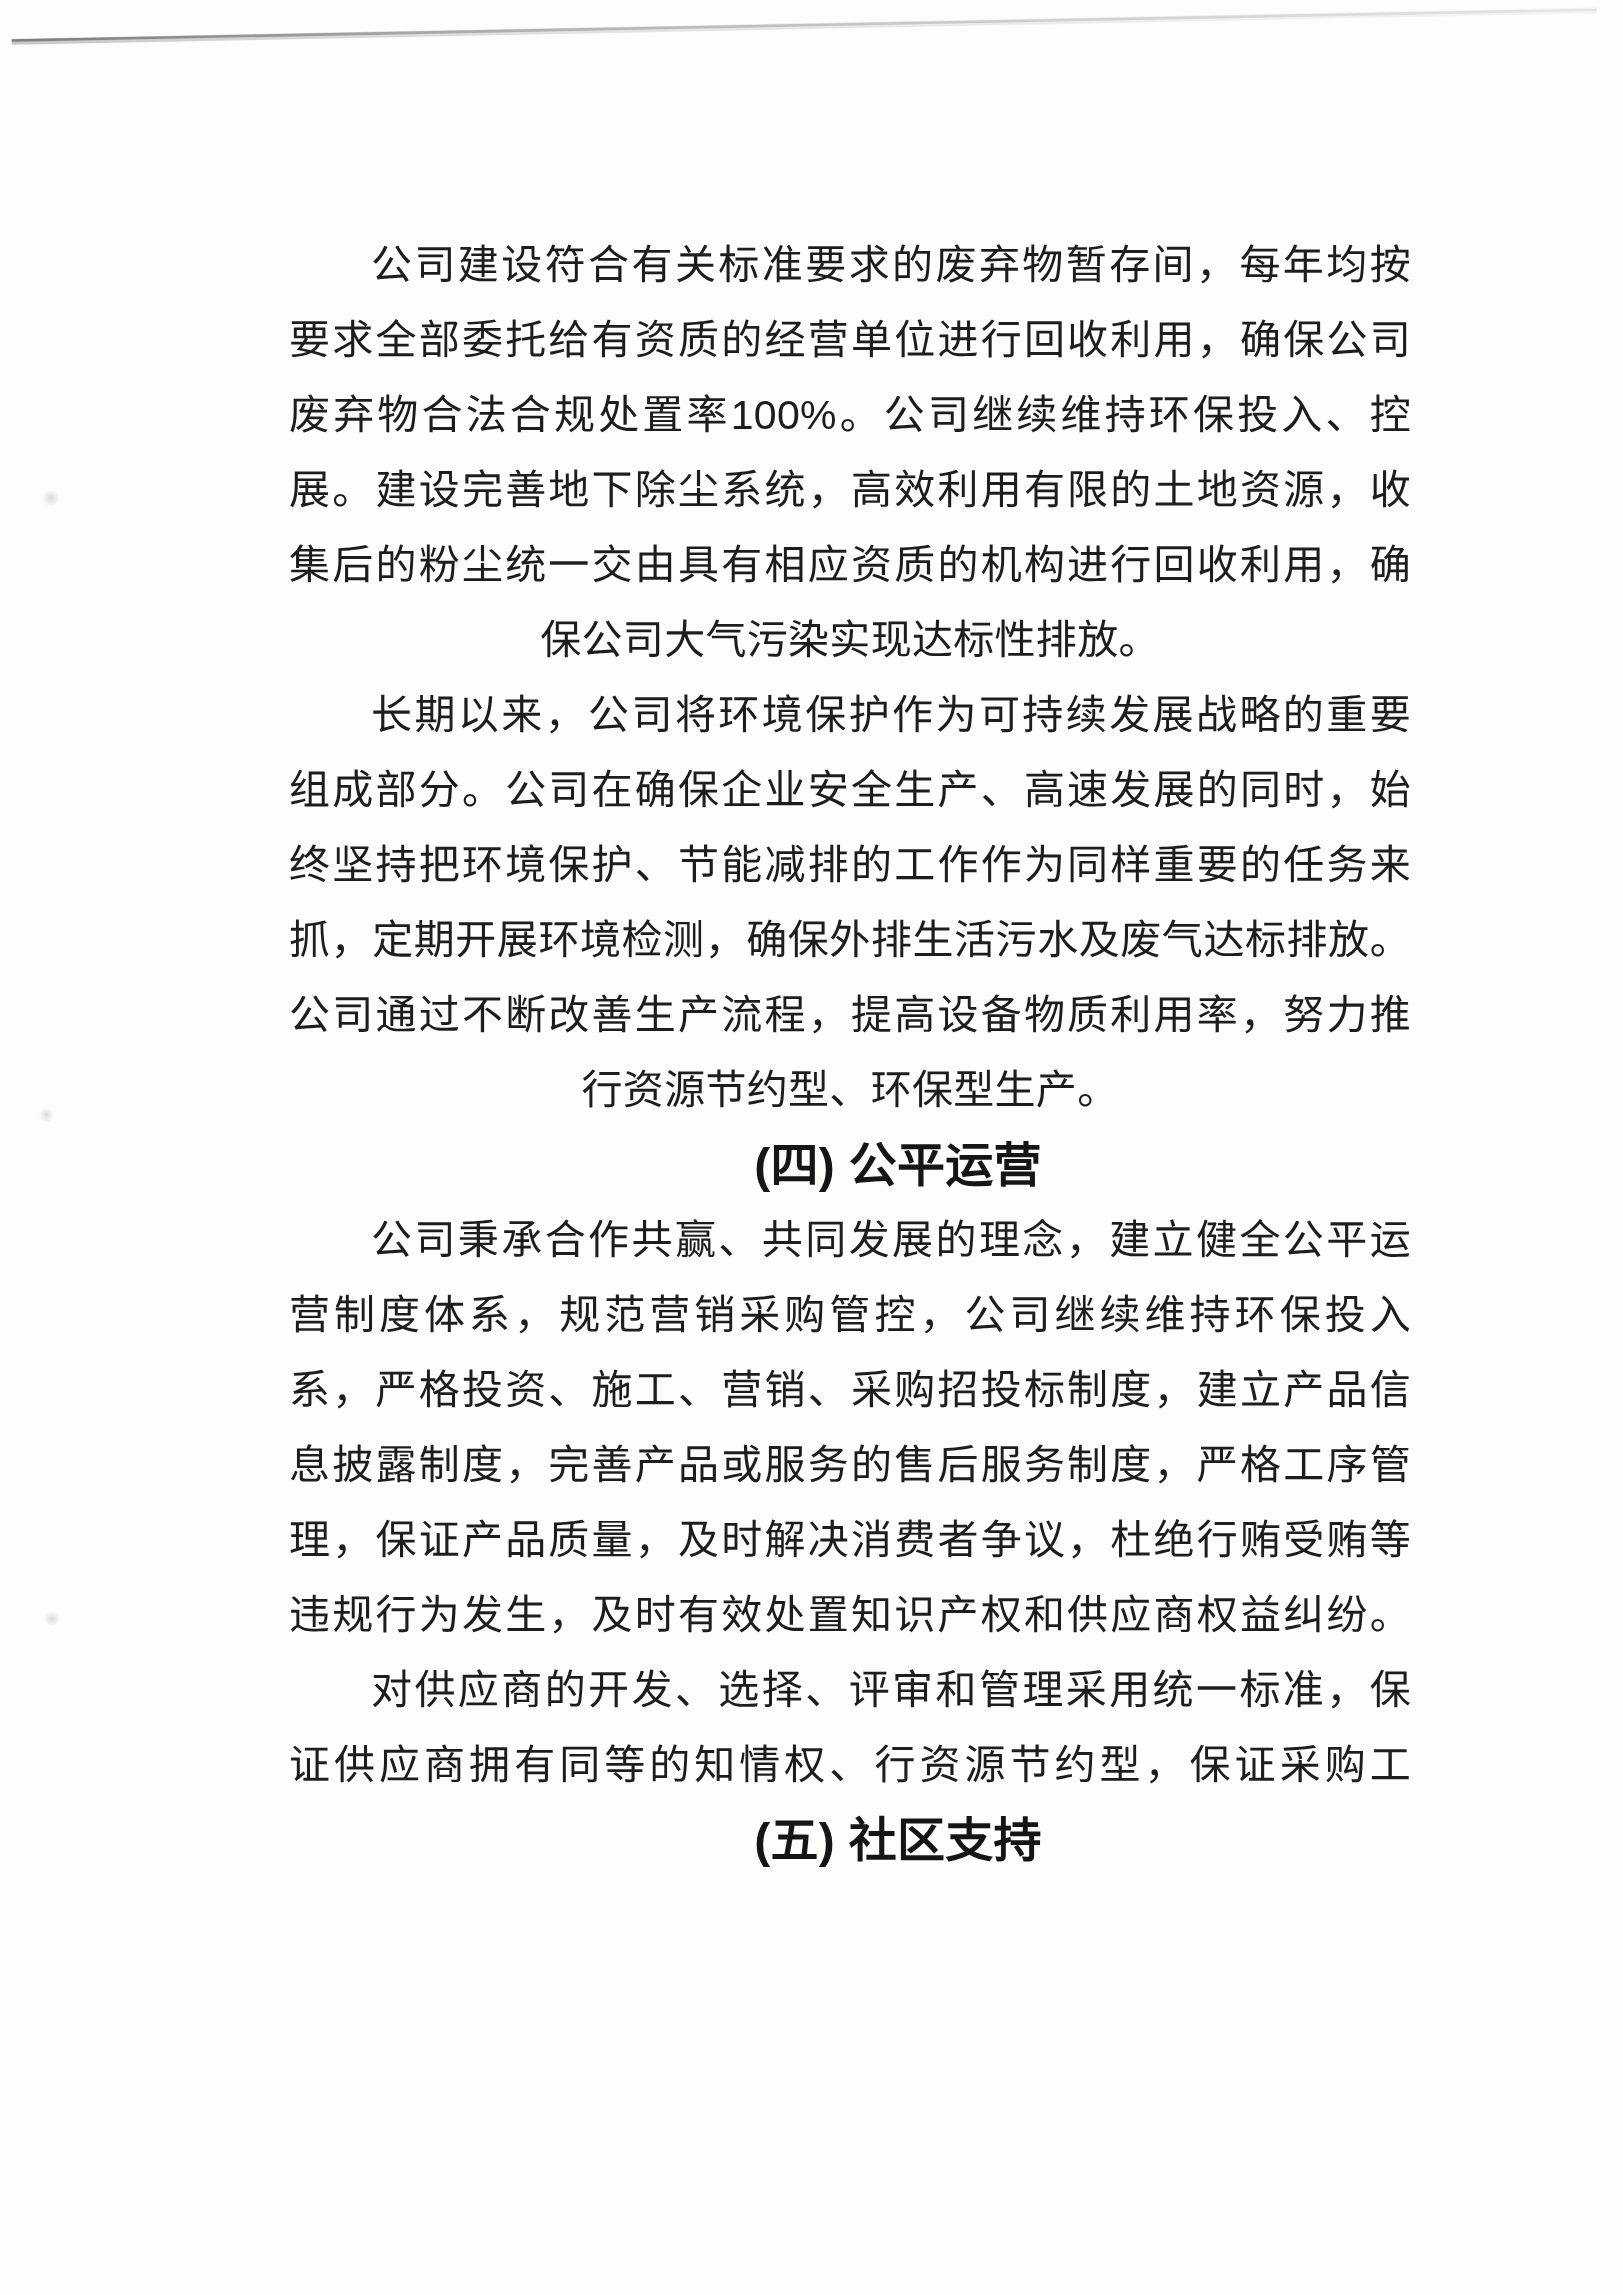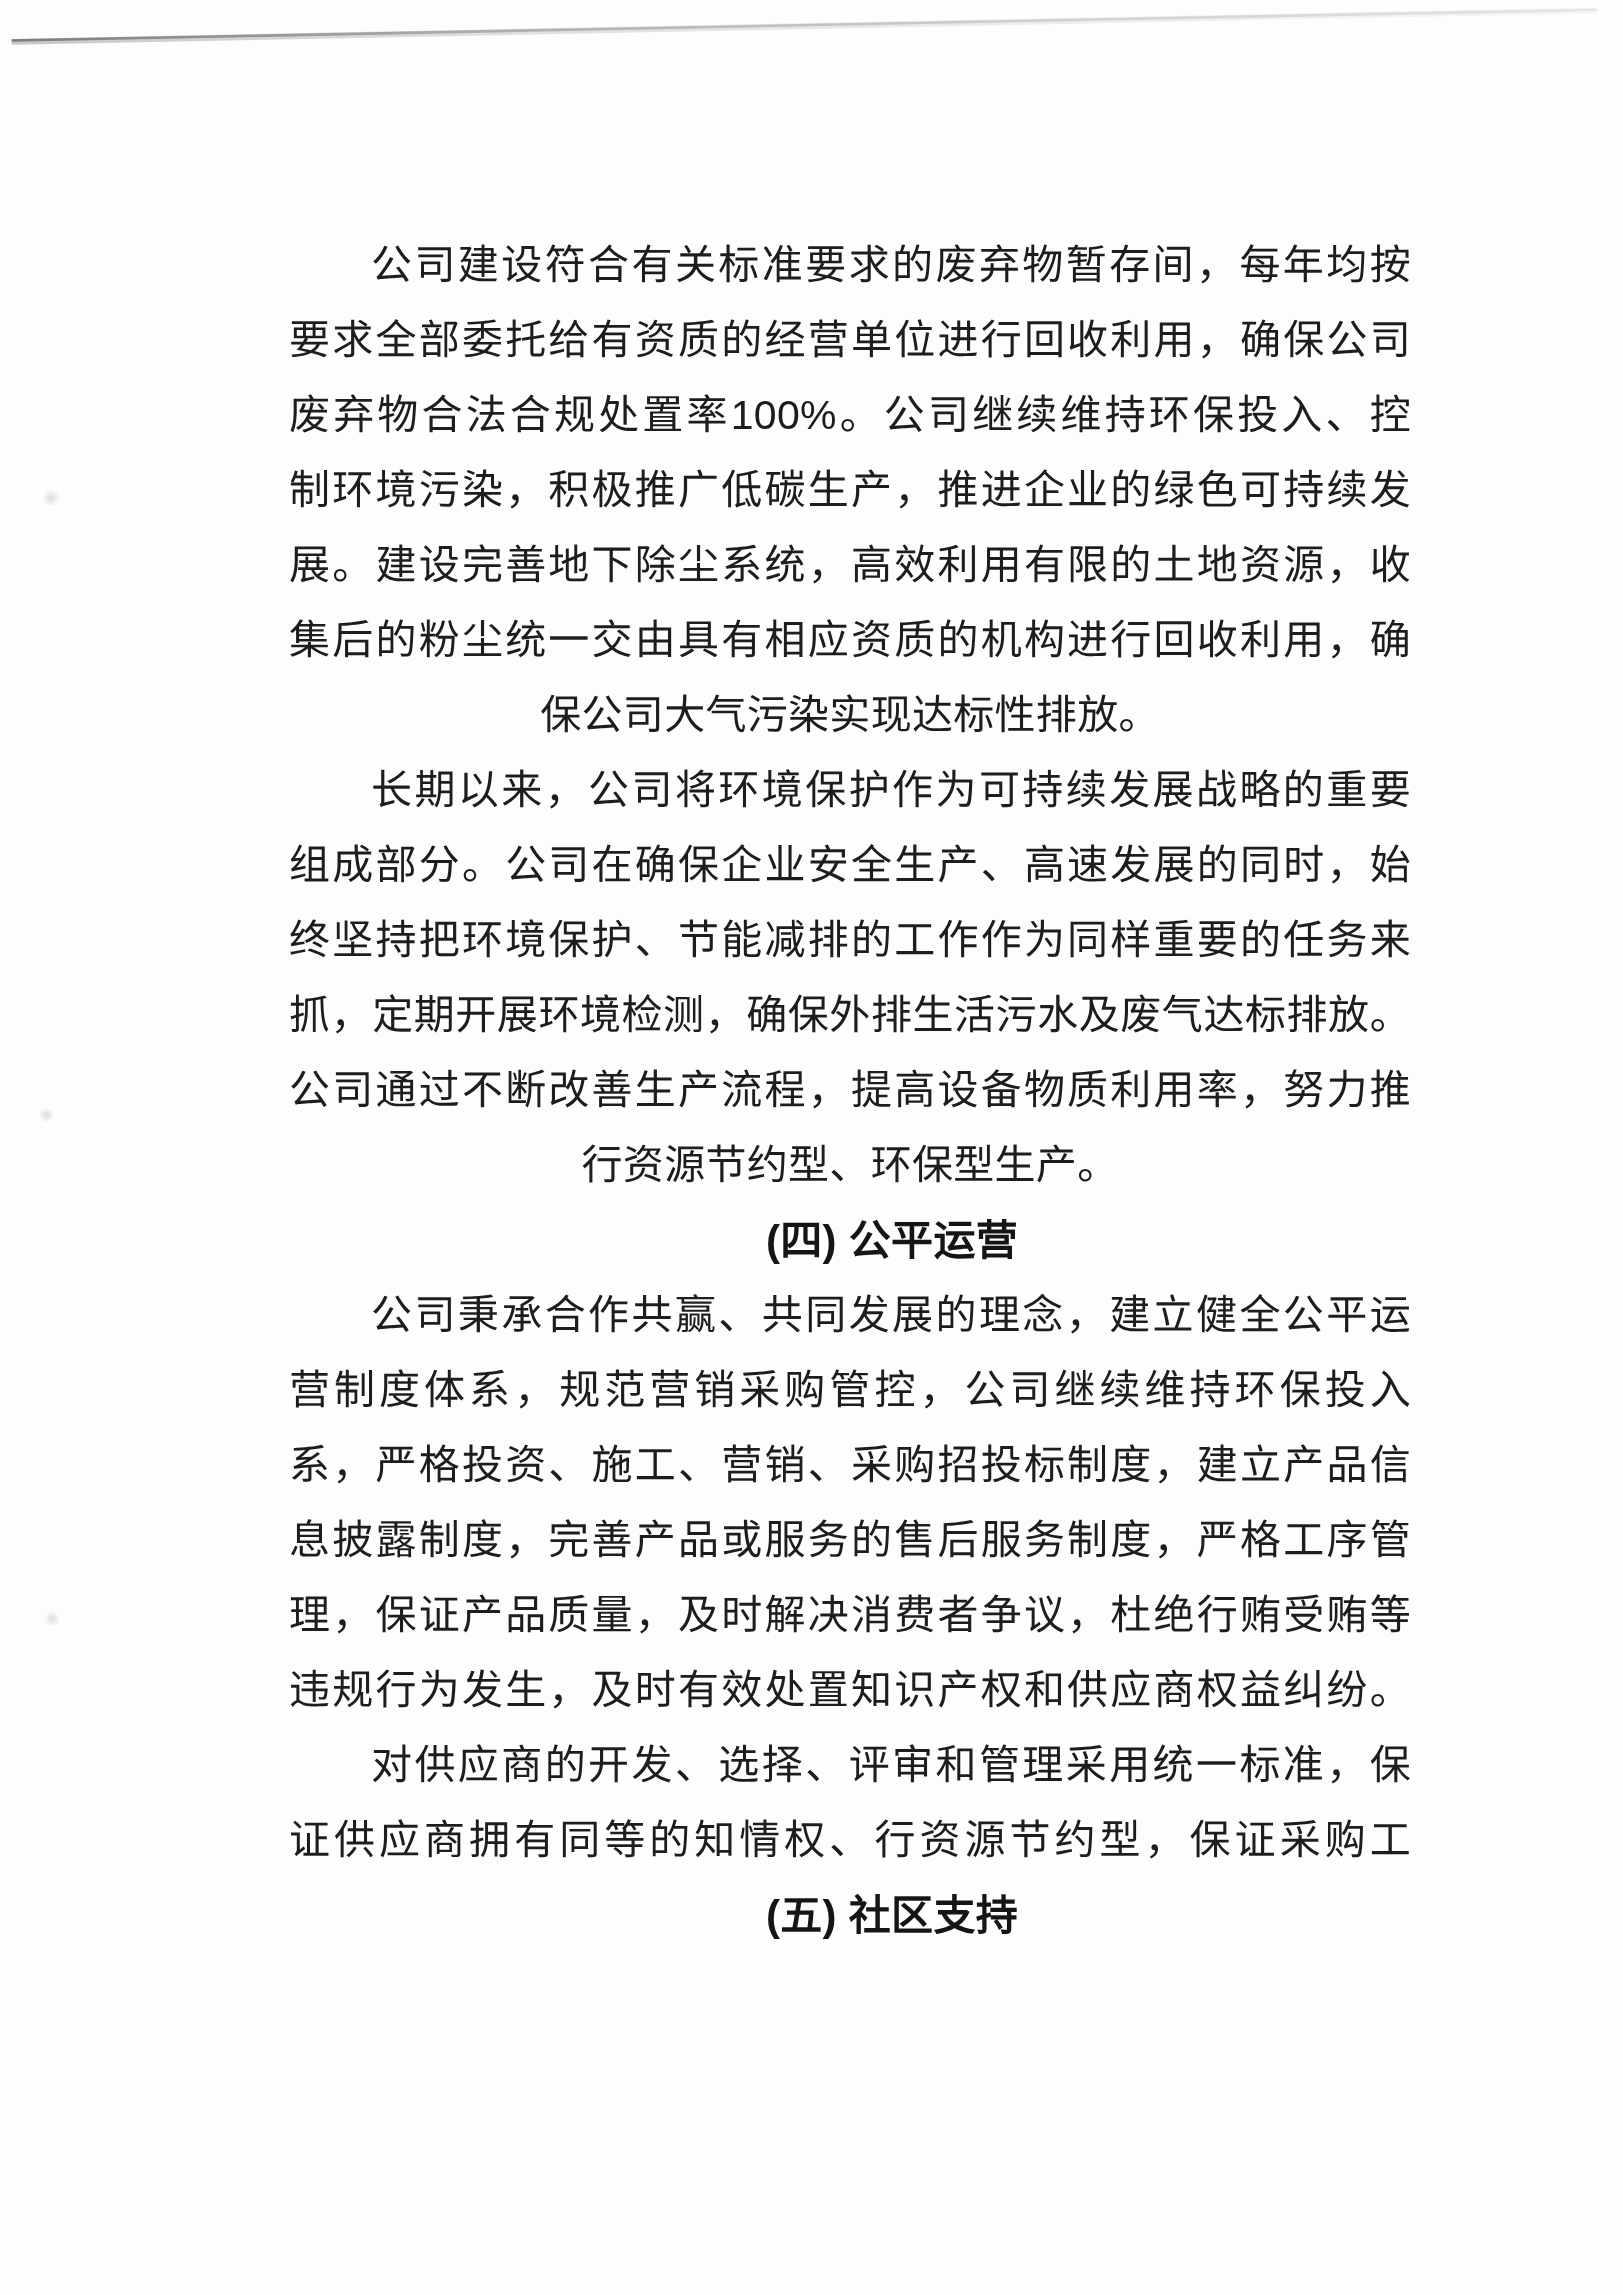--- a/index.html
+++ b/index.html
@@ -58,21 +58,21 @@
     text-justify: inter-character;
     overflow: hidden;
     height: 75px;
   }
   .line.indent {
     text-indent: 2em;
   }
   .line.heading {
     font-weight: 700;
     color: #151515;
-    font-size: 42px;
+    font-size: 48px;
   }
 </style>
 </head>
 <body>
 
 <div class="page">
 
   <svg class="scanner-streak" viewBox="0 0 2480 130" xmlns="http://www.w3.org/2000/svg" aria-hidden="true">
     <defs>
       <linearGradient id="streakGrad" x1="0" y1="0" x2="1" y2="0">
@@ -87,21 +87,20 @@
   </svg>
 
   <div class="smudge" style="left:41px; top:490px; width:19.6px; height:15.7px;"></div>
   <div class="smudge" style="left:38px; top:1108px; width:17px; height:14.4px;"></div>
   <div class="smudge" style="left:43px; top:1612px; width:18.3px; height:14.4px;"></div>
 
   <div class="textblock">
     <div class="line indent justify">公司建设符合有关标准要求的废弃物暂存间，每年均按</div>
     <div class="line justify">要求全部委托给有资质的经营单位进行回收利用，确保公司</div>
     <div class="line justify">废弃物合法合规处置率100%。公司继续维持环保投入、控</div>
-    <div class="line justify">制环境污染，积极推广低碳生产，推进企业的绿色可持续发</div>
     <div class="line justify">展。建设完善地下除尘系统，高效利用有限的土地资源，收</div>
     <div class="line justify">集后的粉尘统一交由具有相应资质的机构进行回收利用，确</div>
     <div class="line">保公司大气污染实现达标性排放。</div>
     <div class="line indent justify">长期以来，公司将环境保护作为可持续发展战略的重要</div>
     <div class="line justify">组成部分。公司在确保企业安全生产、高速发展的同时，始</div>
     <div class="line justify">终坚持把环境保护、节能减排的工作作为同样重要的任务来</div>
     <div class="line justify">抓，定期开展环境检测，确保外排生活污水及废气达标排放。</div>
     <div class="line justify">公司通过不断改善生产流程，提高设备物质利用率，努力推</div>
     <div class="line">行资源节约型、环保型生产。</div>
     <div class="line indent heading">(四) 公平运营</div>

